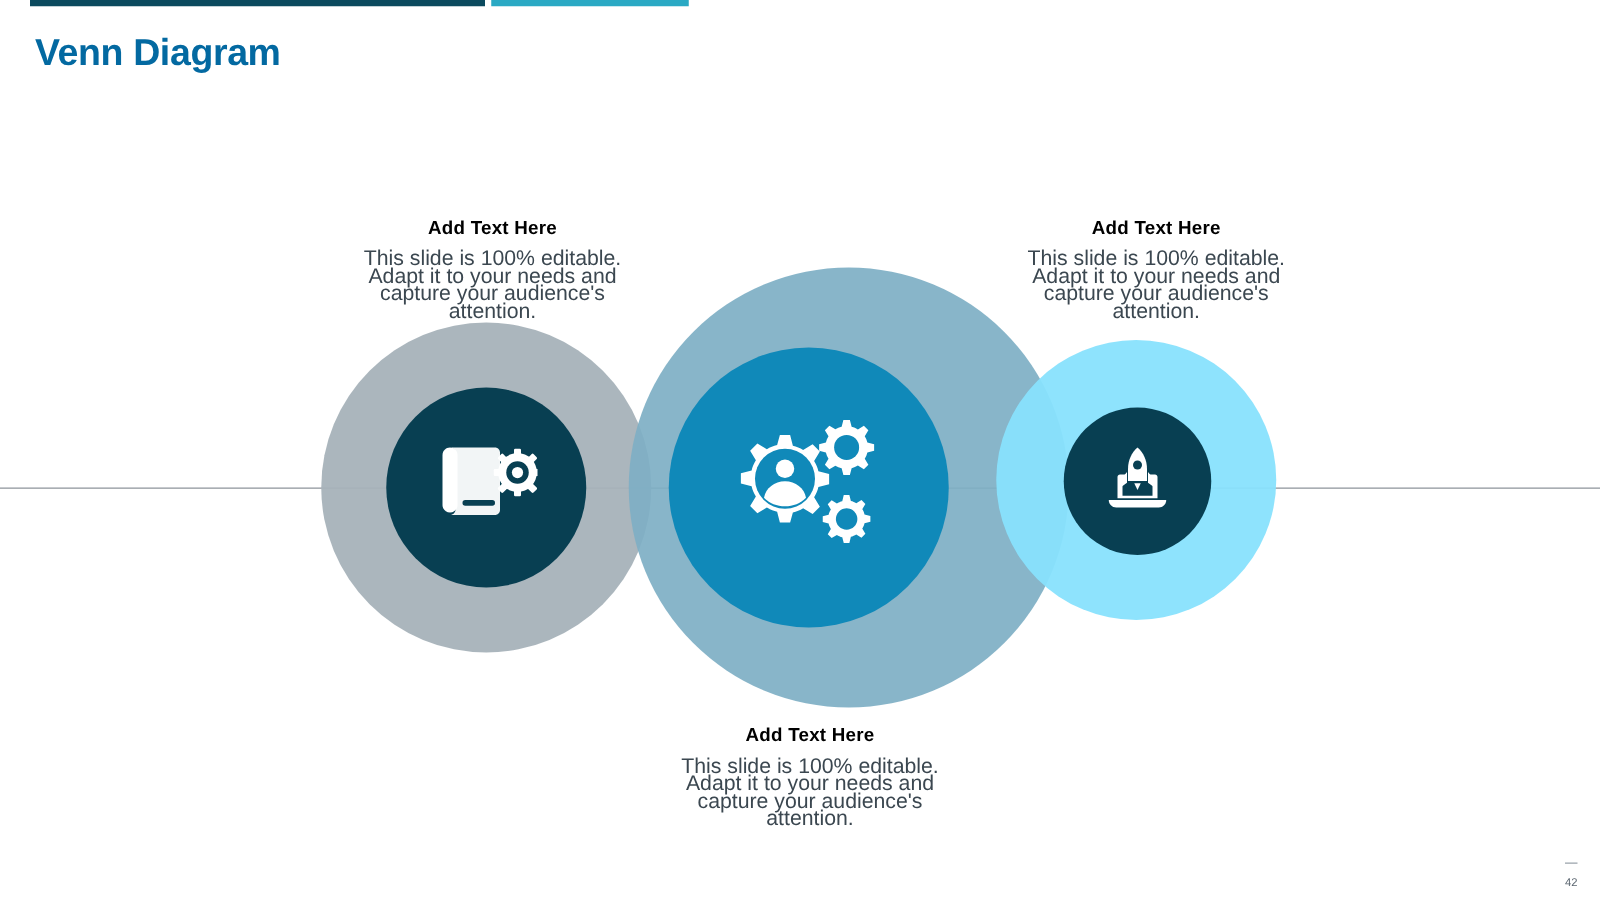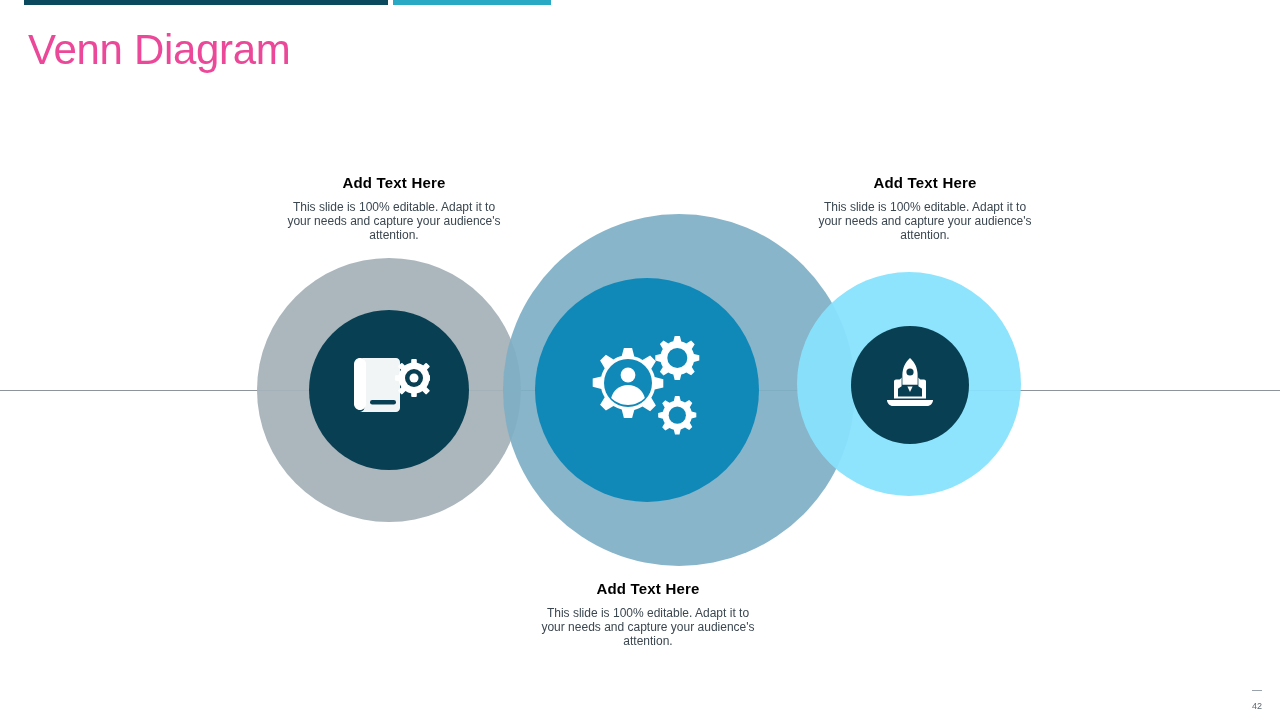--- a/index.html
+++ b/index.html
@@ -31,24 +31,24 @@
     left: 393px;
     width: 158px;
     background: #2aa9c4;
   }
 
   
   .page-title {
     position: absolute;
     left: 28px;
     top: 26px;
-    font-size: 42px;
-    font-weight: normal;
+    font-size: 30px;
+    font-weight: bold;
     letter-spacing: -0.3px;
-    color: #ec4899;
+    color: #0369a1;
     margin: 0;
   }
 
   
   .center-rule {
     position: absolute;
     left: 0;
     top: 390px;
     width: 1280px;
     height: 1px;
@@ -120,21 +120,21 @@
     text-align: center;
   }
   .tb-heading {
     font-size: 15px;
     font-weight: bold;
     color: #000000;
     margin: 0 0 9px 0;
     letter-spacing: 0.2px;
   }
   .tb-body {
-    font-size: 12px;
+    font-size: 17px;
     line-height: 14px;
     color: #3b4750;
     margin: 0;
   }
   .tb-left  { left: 283px; top: 174px; width: 222px; }
   .tb-right { left: 814px; top: 174px; width: 222px; }
   .tb-bottom{ left: 537px; top: 580px; width: 222px; }
 
   
   .page-number {

